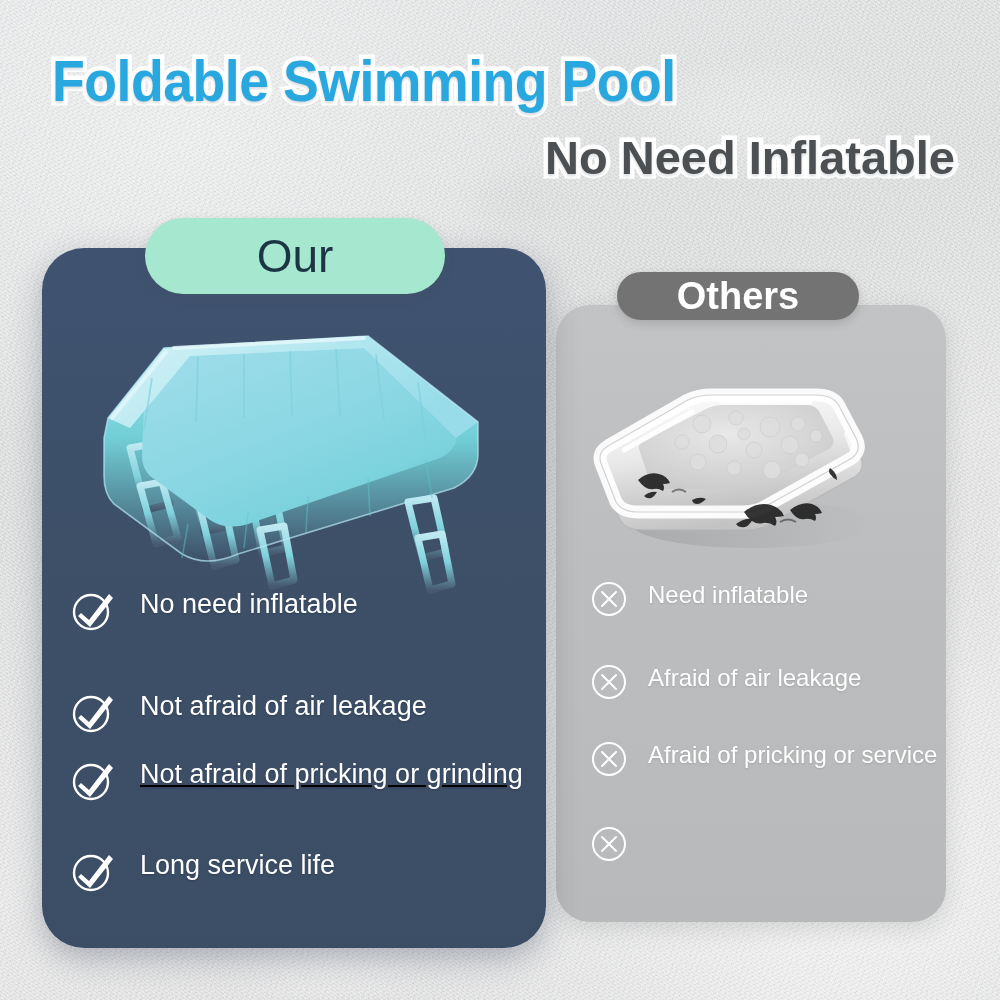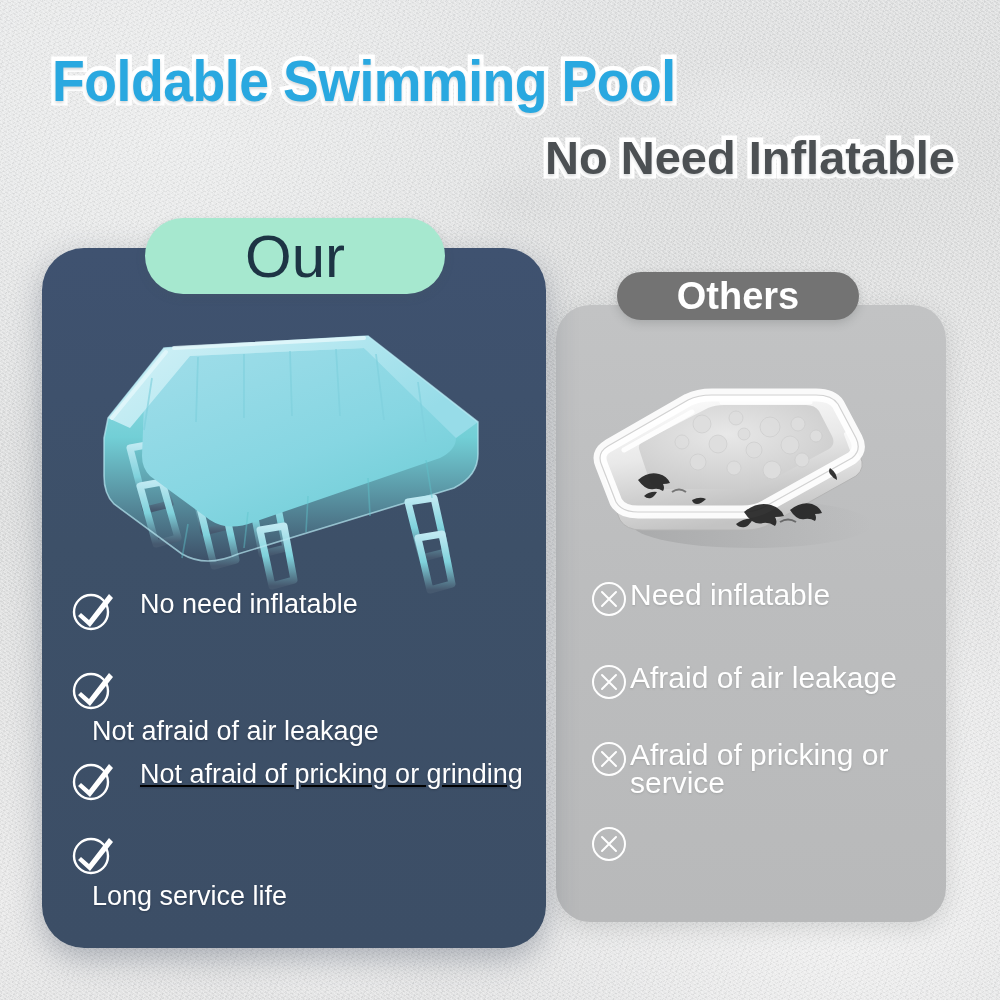--- a/index.html
+++ b/index.html
@@ -84,21 +84,21 @@
   .badge{
     position:absolute;
     display:flex; align-items:center; justify-content:center;
     border-radius:999px;
     white-space:nowrap;
   }
   .badge-our{
     left:145px; top:218px; width:300px; height:76px;
     background:#a6e8cf;
     color:#1d3444;
-    font-size:60px; font-weight:500;
+    font-size:46px; font-weight:500;
     box-shadow:0 3px 10px rgba(70,90,95,.18);
     text-align:center;
   }
   .badge-others{
     left:617px; top:272px; width:242px; height:48px;
     background:#737373;
     color:#ffffff;
     font-size:38px; font-weight:700;
     box-shadow:0 3px 10px rgba(70,72,74,.22);
   }
@@ -119,22 +119,22 @@
   }
   .row .ico{ flex:0 0 auto; }
   .row .txt{ color:#ffffff; }
 
   .list-our .txt{
     font-size:27px; line-height:30px; font-weight:400;
     margin-left:24px; margin-top:3px;
     text-shadow:0 1px 2px rgba(20,30,45,.35);
   }
   .list-others .txt{
-    font-size:30px; line-height:28px; font-weight:400;
-    margin-top:3px;
+    font-size:24px; line-height:28px; font-weight:400;
+    margin-left:18px; margin-top:3px;
     text-shadow:0 1px 2px rgba(110,112,114,.30);
   }
 </style>
 </head>
 <body>
 
 <div id="stage">
 
   <div class="bg-base"></div>
   <div class="bg-blotch"></div>
@@ -306,37 +306,37 @@
   <div class="list list-our">
 
     <div class="row" style="top:0px;">
       <svg class="ico" width="48" height="48" viewBox="0 0 48 48">
         <circle cx="23" cy="26" r="17" fill="none" stroke="#ffffff" stroke-width="2.4"></circle>
         <path d="M13 27 L21 34 L41 8 L45 12 L22 41 L10 30 Z" fill="#ffffff"></path>
       </svg>
       <div class="txt">No need inflatable</div>
     </div>
 
-    <div class="row" style="top:79px;flex-direction:column;">
+    <div class="row" style="top:102px;">
       <svg class="ico" width="48" height="48" viewBox="0 0 48 48">
         <circle cx="23" cy="26" r="17" fill="none" stroke="#ffffff" stroke-width="2.4"></circle>
         <path d="M13 27 L21 34 L41 8 L45 12 L22 41 L10 30 Z" fill="#ffffff"></path>
       </svg>
       <div class="txt">Not afraid of air leakage</div>
     </div>
 
     <div class="row" style="top:170px;text-decoration:underline;">
       <svg class="ico" width="48" height="48" viewBox="0 0 48 48">
         <circle cx="23" cy="26" r="17" fill="none" stroke="#ffffff" stroke-width="2.4"></circle>
         <path d="M13 27 L21 34 L41 8 L45 12 L22 41 L10 30 Z" fill="#ffffff"></path>
       </svg>
       <div class="txt">Not afraid of pricking or grinding</div>
     </div>
 
-    <div class="row" style="top:244px;flex-direction:column;">
+    <div class="row" style="top:261px;">
       <svg class="ico" width="48" height="48" viewBox="0 0 48 48">
         <circle cx="23" cy="26" r="17" fill="none" stroke="#ffffff" stroke-width="2.4"></circle>
         <path d="M13 27 L21 34 L41 8 L45 12 L22 41 L10 30 Z" fill="#ffffff"></path>
       </svg>
       <div class="txt">Long service life</div>
     </div>
   </div>
 
   <div class="list list-others">
 

